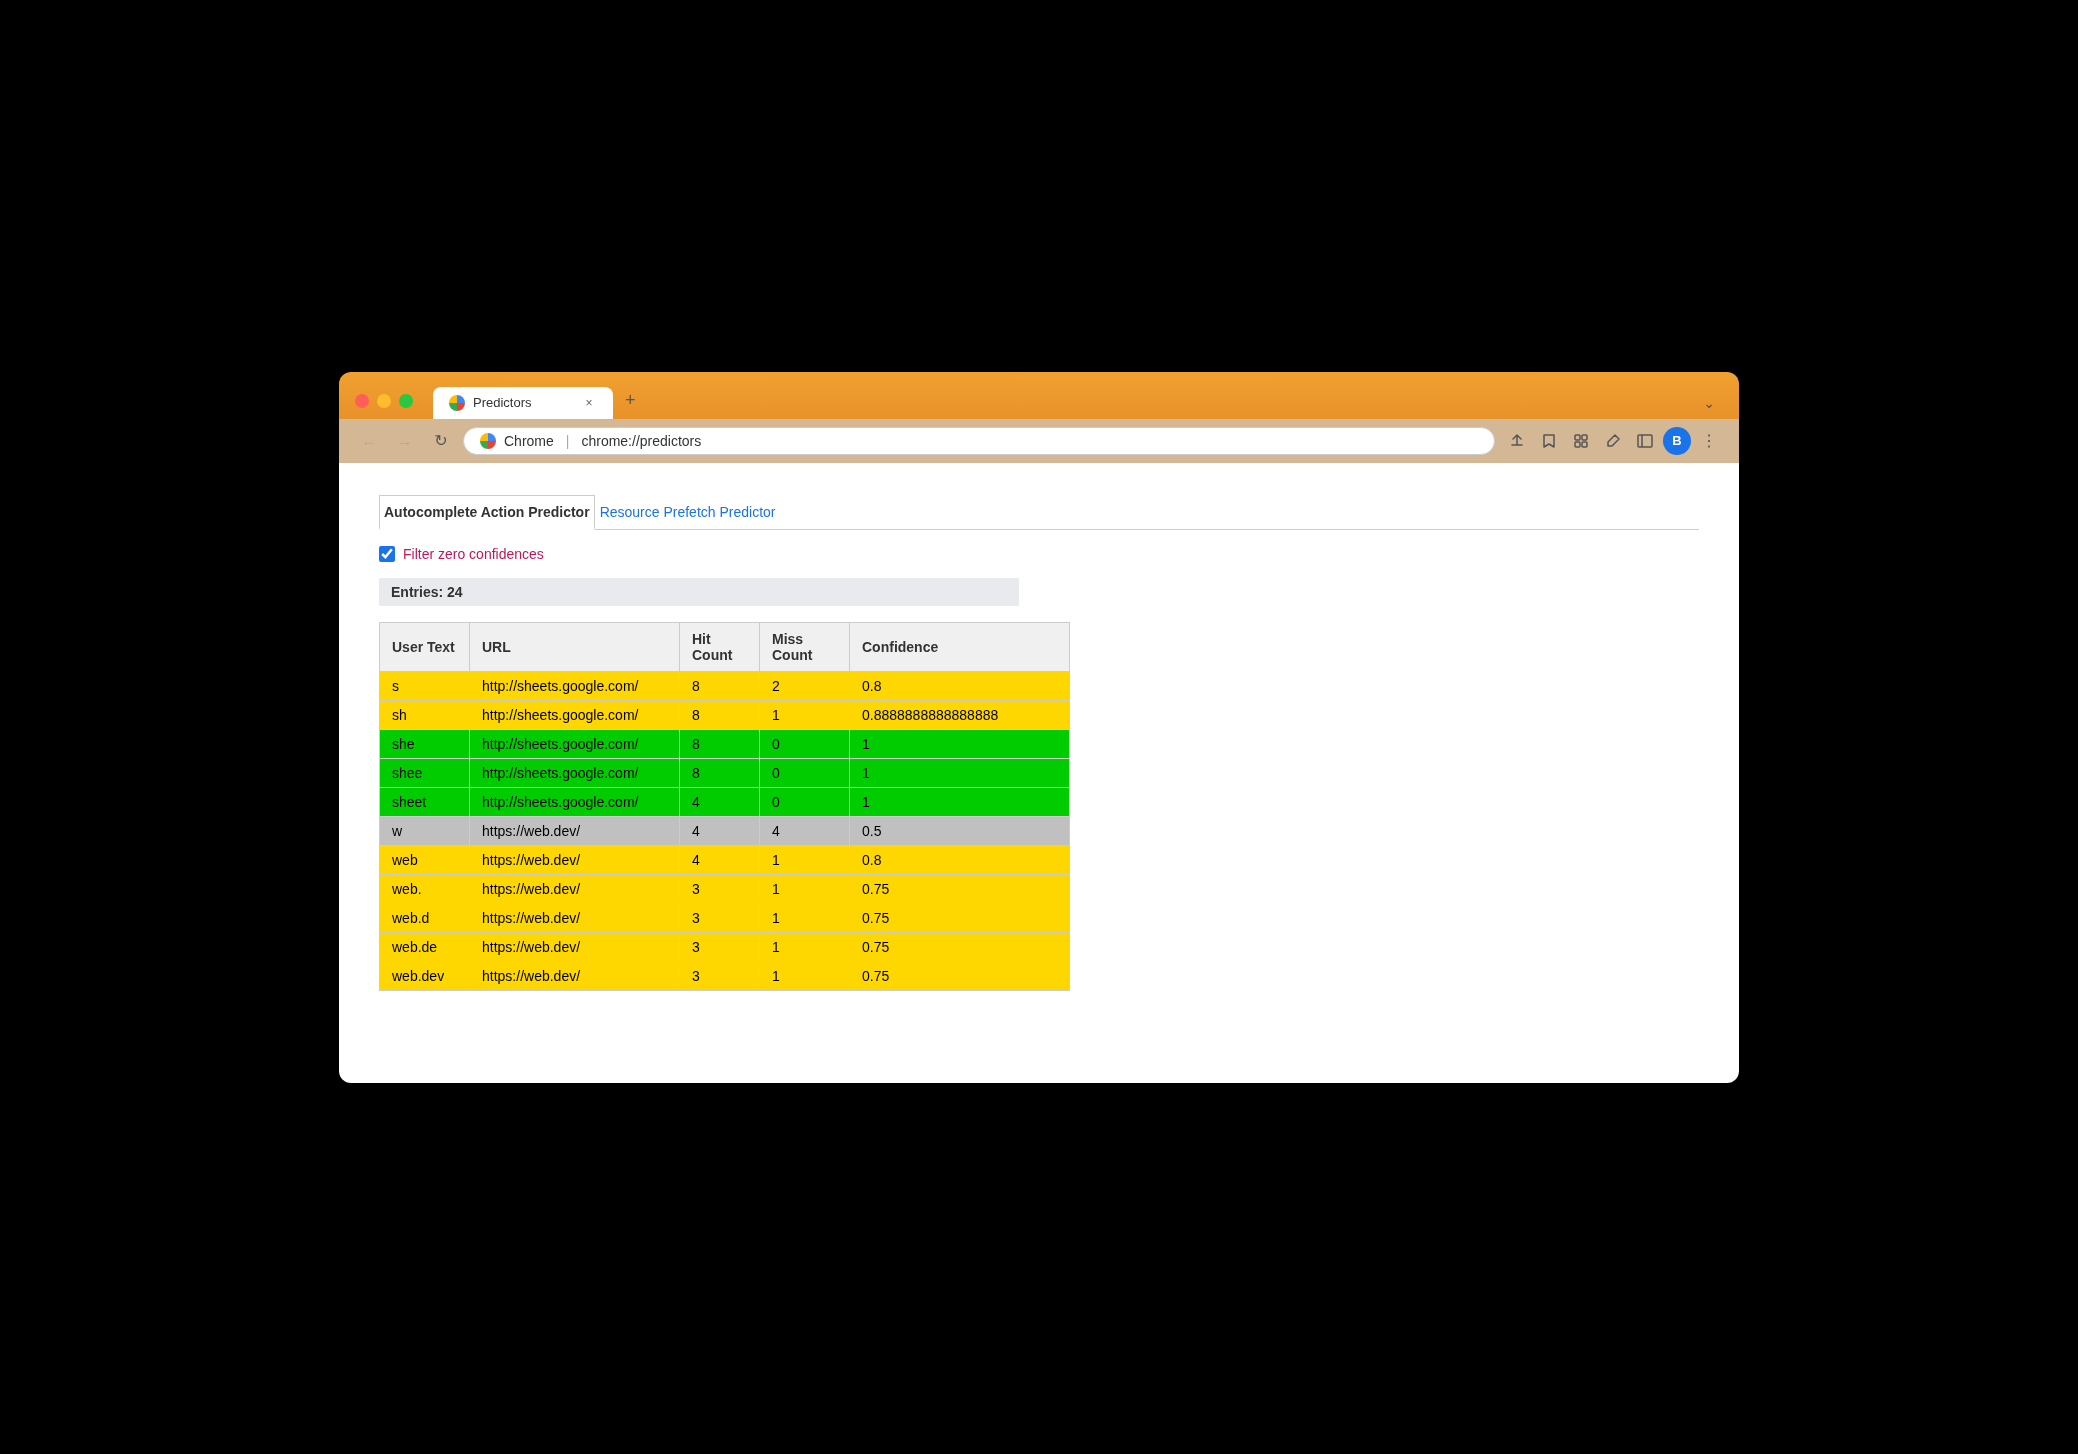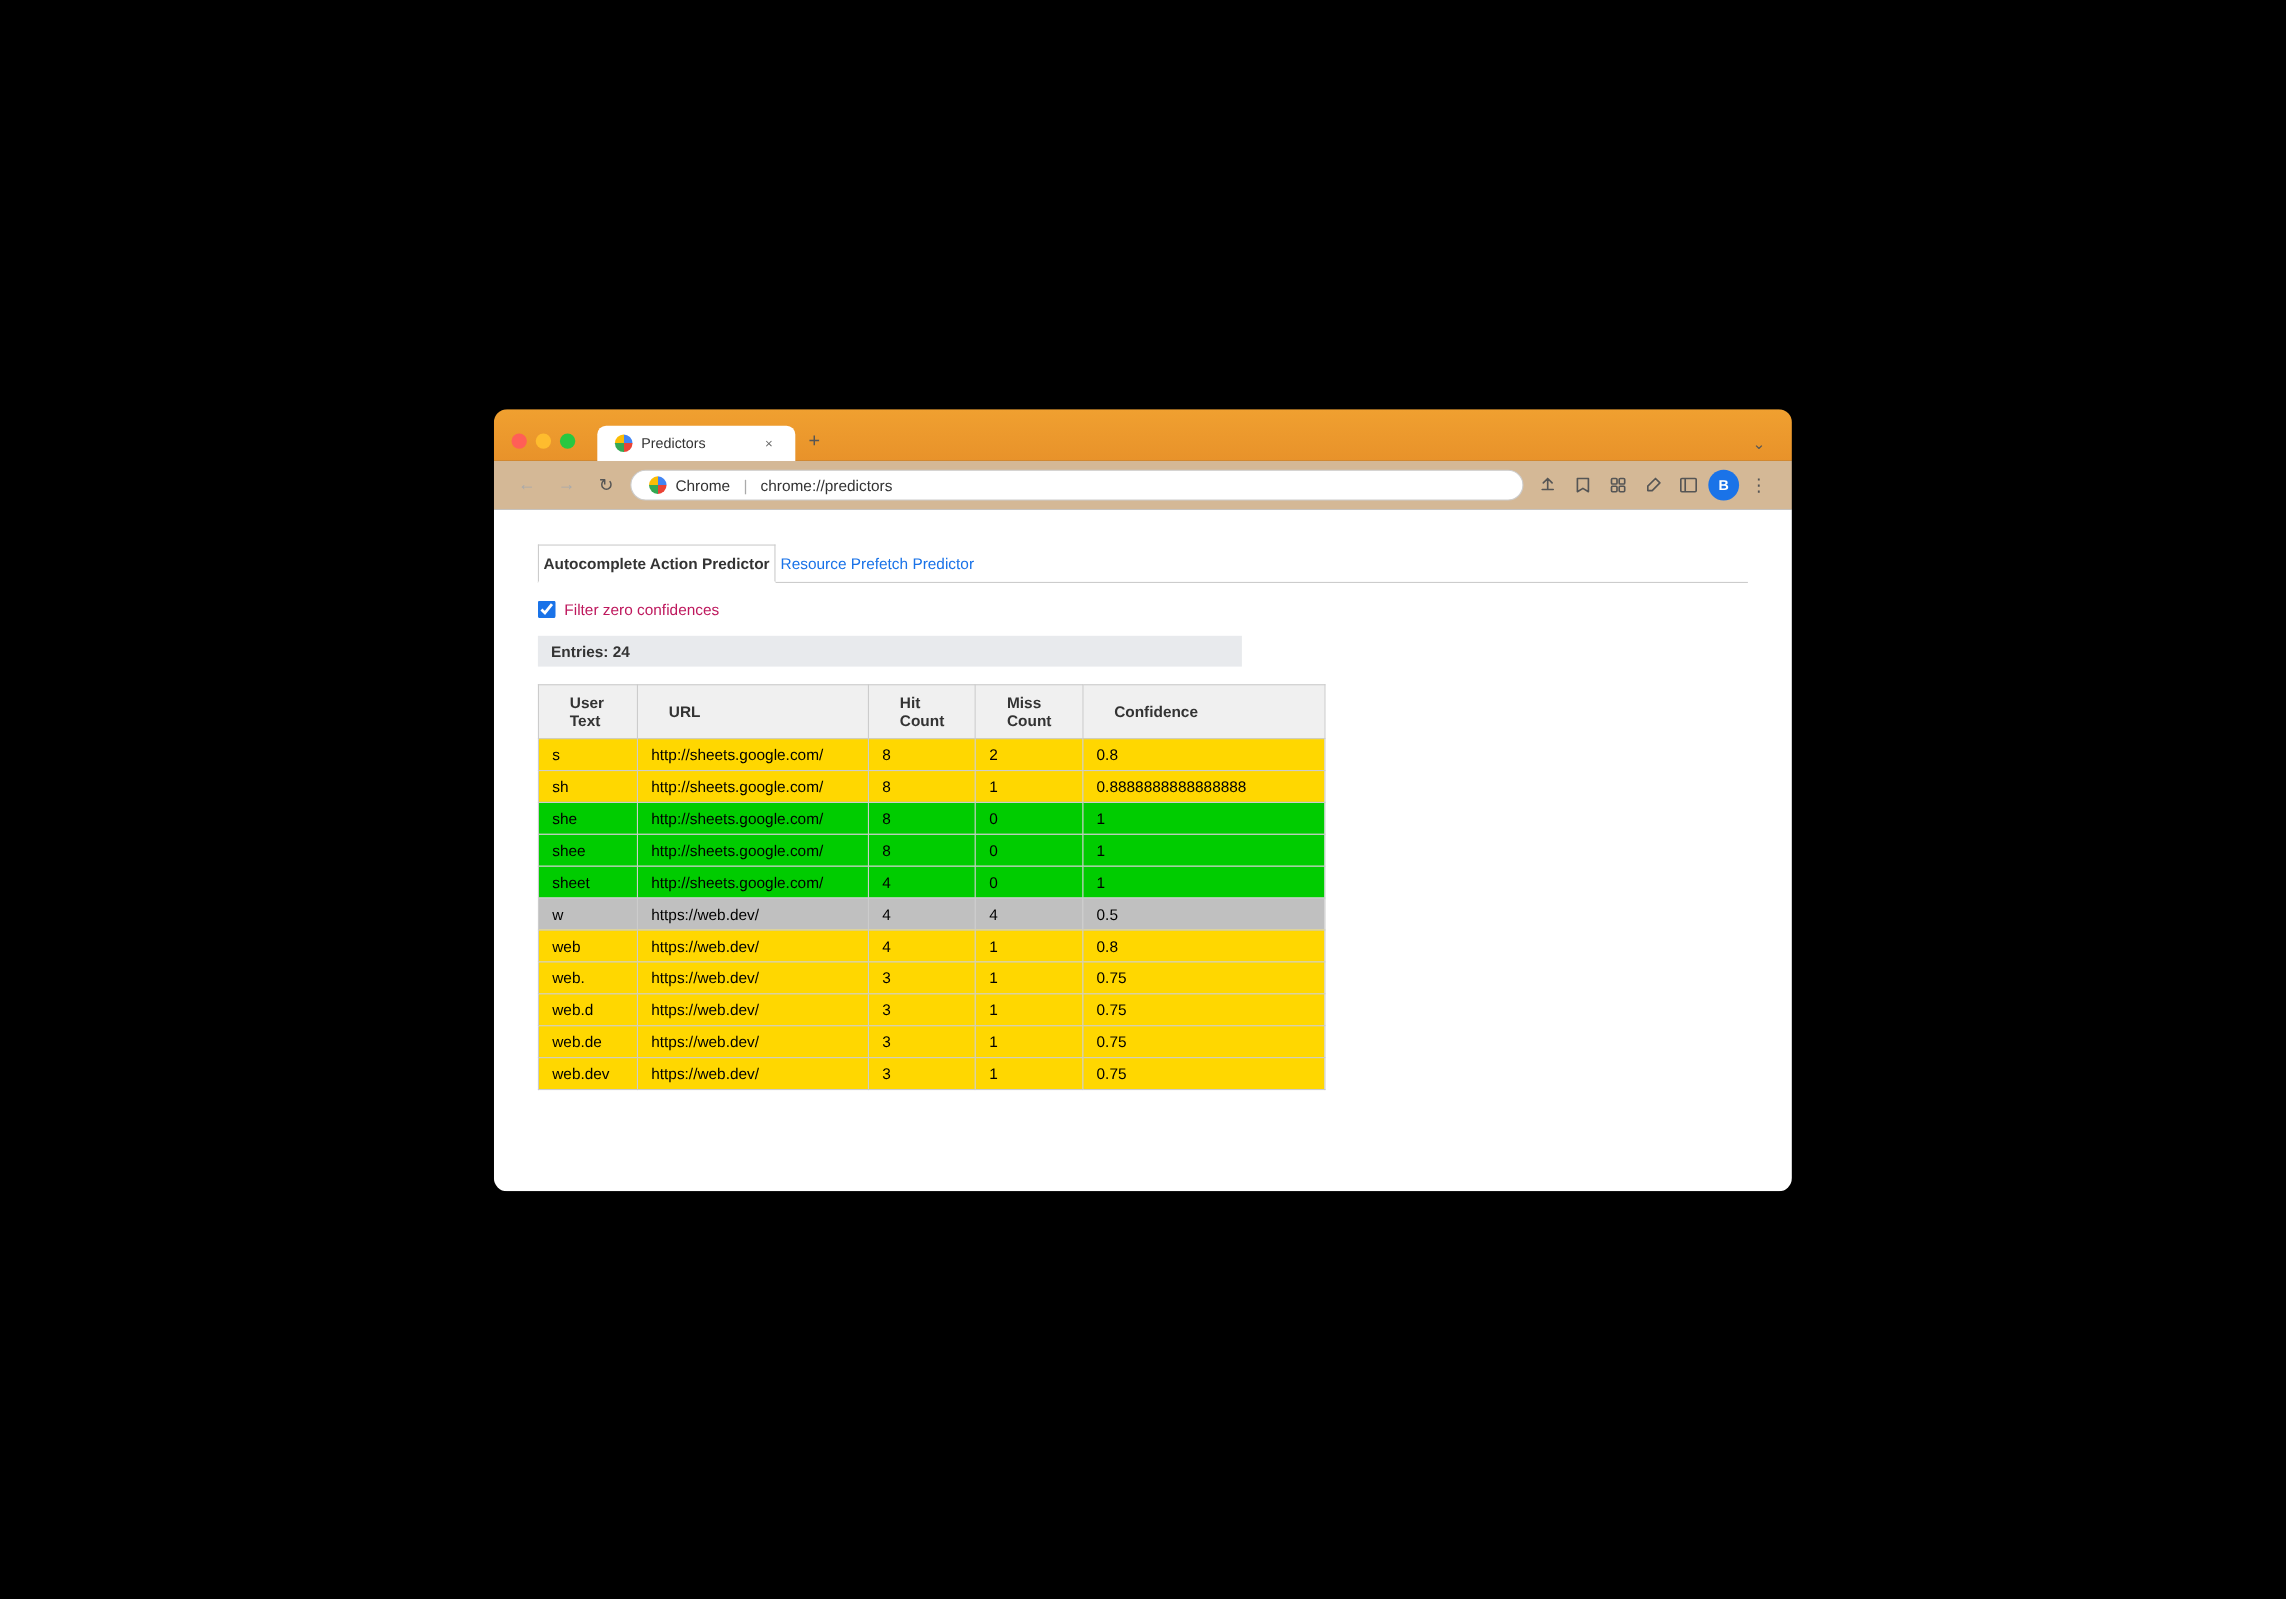--- a/index.html
+++ b/index.html
@@ -7,21 +7,21 @@
     body {
       background: #000;
       display: flex;
       justify-content: center;
       align-items: center;
       min-height: 100vh;
       font-family: -apple-system, BlinkMacSystemFont, 'Segoe UI', sans-serif;
     }
 
     .browser-window {
-      width: 1180px;
+      width: 1400px;
       border-radius: 12px;
       overflow: hidden;
       box-shadow: 0 20px 60px rgba(0,0,0,0.6);
     }
 
     
     .title-bar {
       background: linear-gradient(to bottom, #f0a030, #e8922a);
       padding: 12px 16px 0;
       display: flex;
@@ -270,21 +270,21 @@
     }
 
     .data-table {
       border-collapse: collapse;
       font-size: 14px;
     }
 
     .data-table th {
       background: #f0f0f0;
       border: 1px solid #ccc;
-      padding: 8px 28px;
+      padding: 8px 12px;
       text-align: left;
       font-weight: 700;
       color: #333;
     }
 
     .data-table td {
       border: 1px solid #ccc;
       padding: 6px 12px;
       color: #000;
     }

